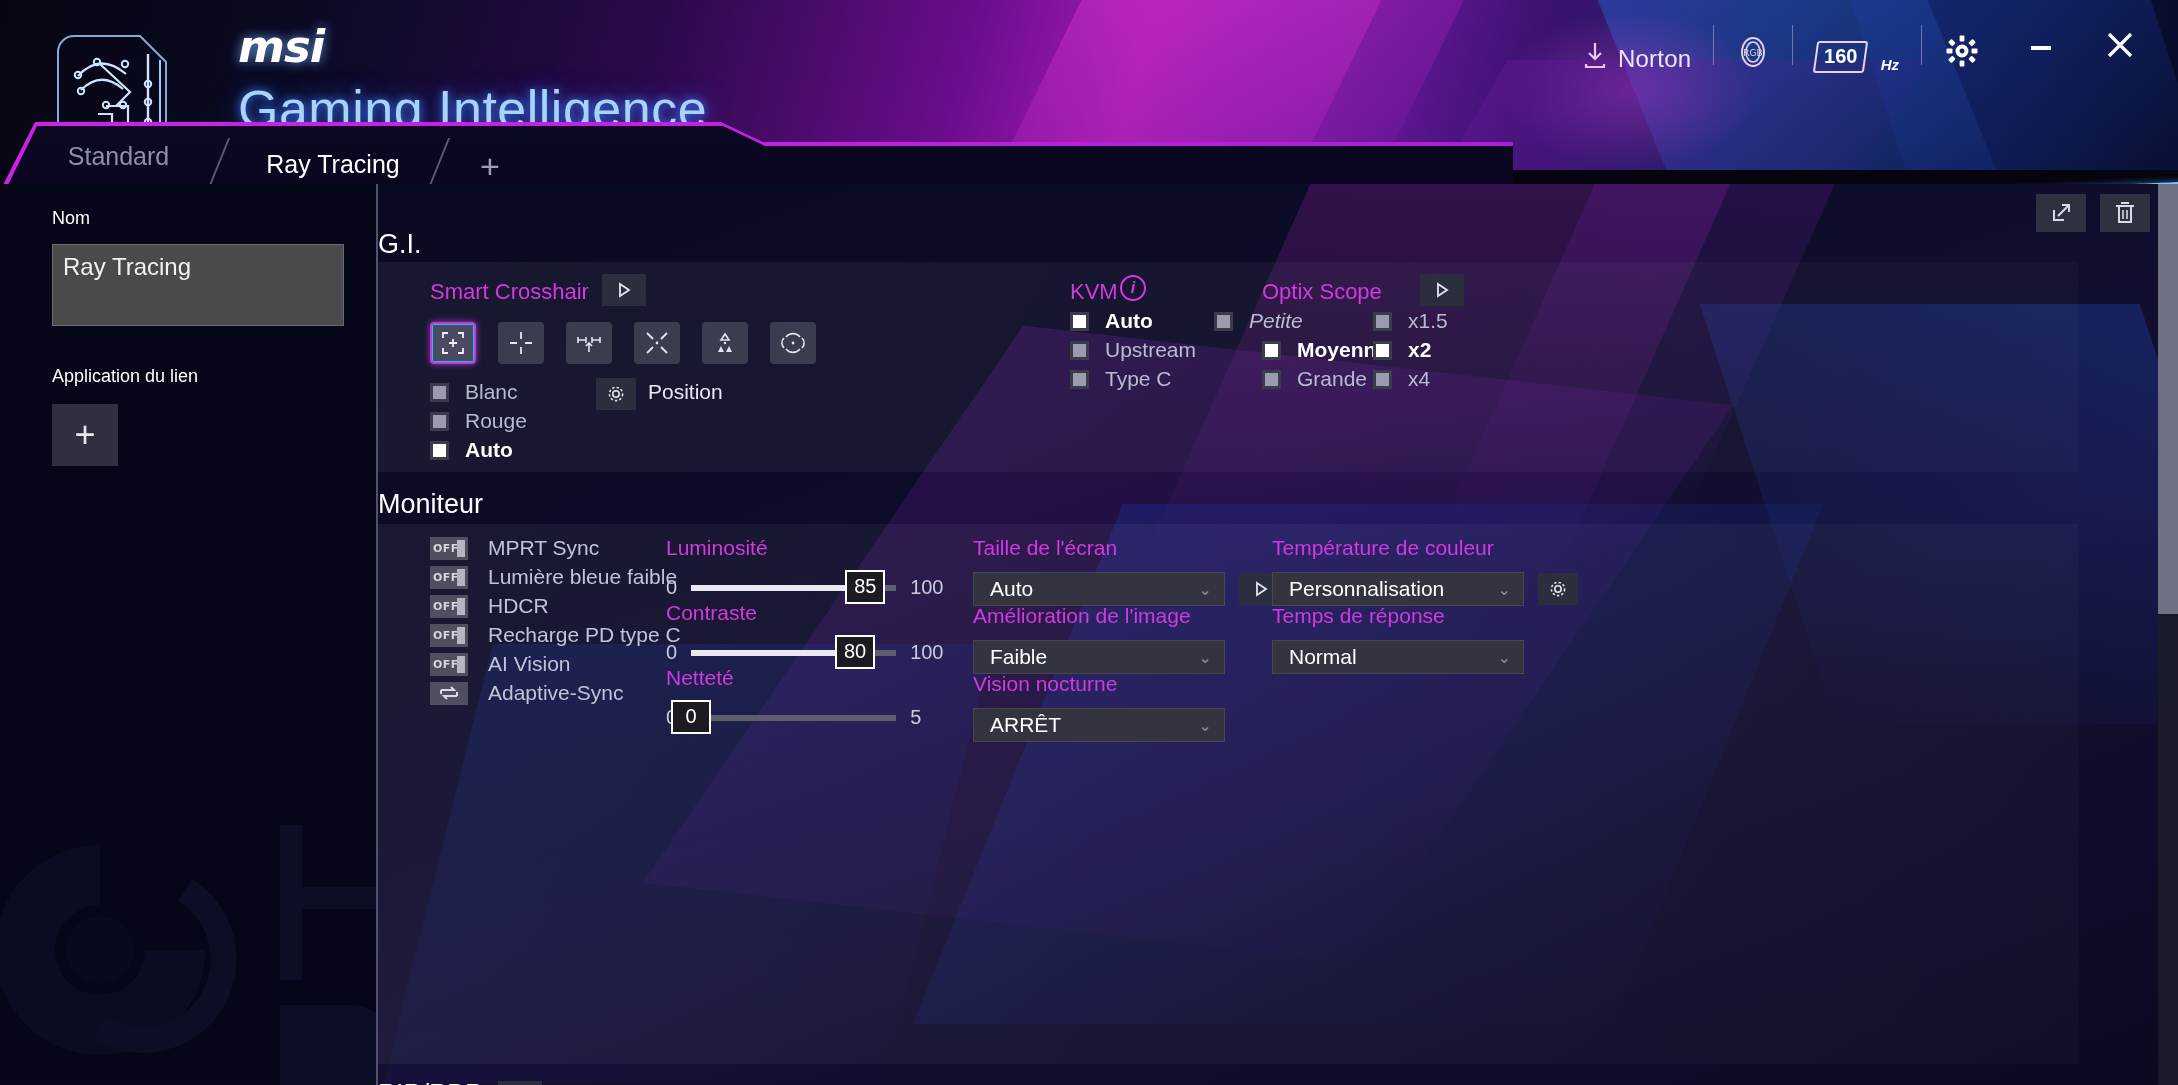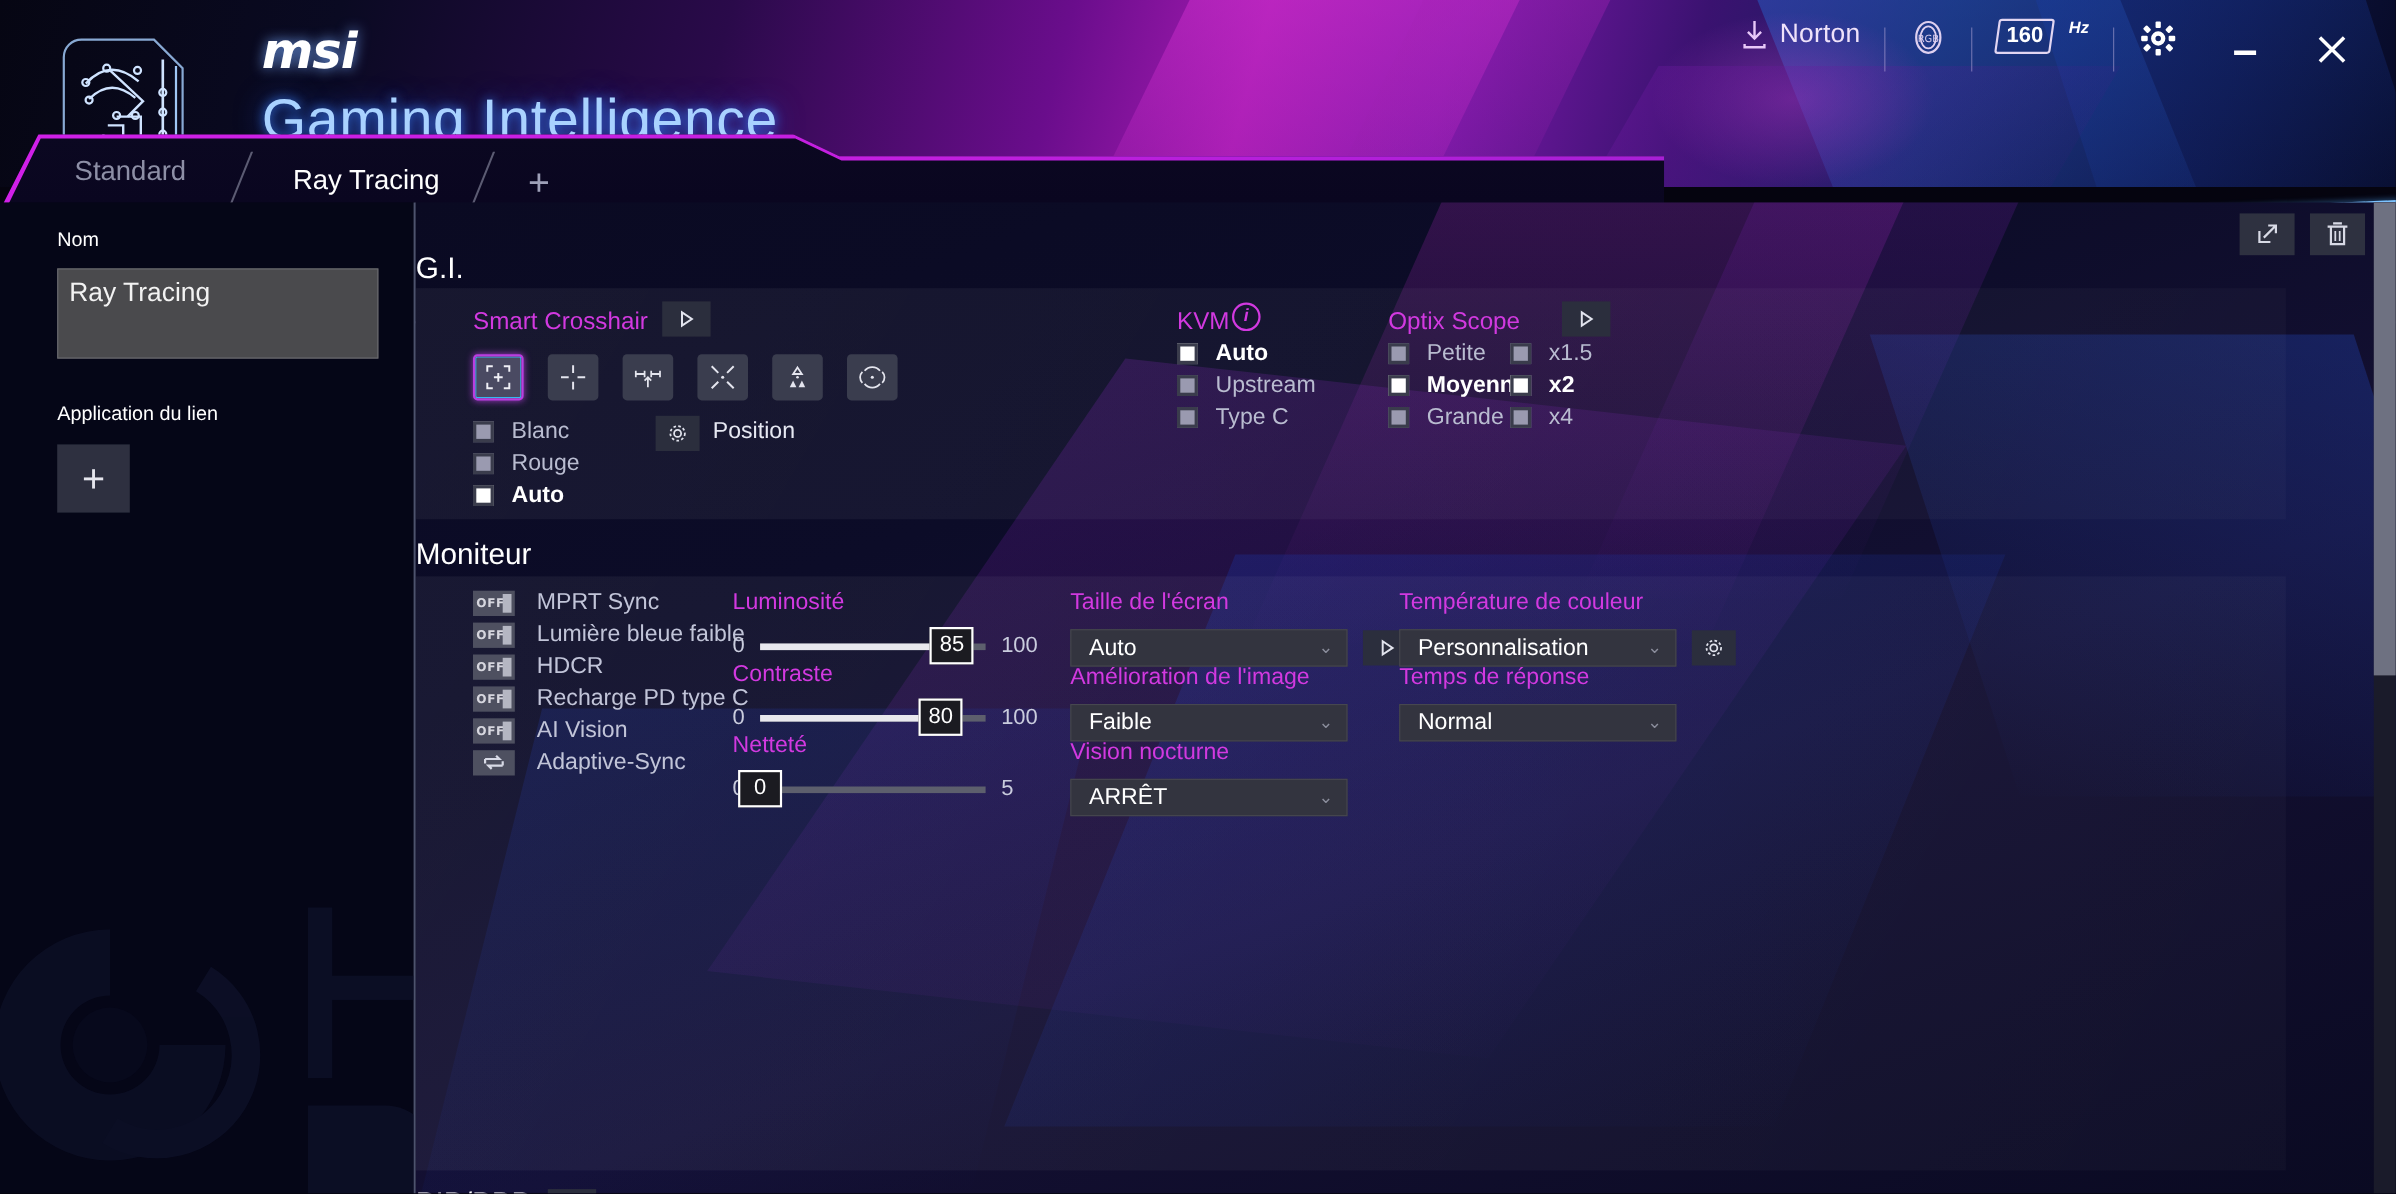--- a/index.html
+++ b/index.html
@@ -60,21 +60,21 @@
     letter-spacing: .5px;
     text-shadow: 0 0 10px rgba(60,130,255,.95), 0 0 26px rgba(40,100,255,.65);
   }
 
   
   .hdr-right {
     position: absolute; right: 18px; top: 0; height: 90px;
     display: flex; align-items: center; gap: 0px;
   }
   .hdr-btn {
-    display: flex; align-items: flex-start; gap: 10px;
+    display: flex; align-items: flex-end; gap: 10px;
     padding: 0 22px; height: 56px; color: #e8d6f5; cursor: pointer;
   }
   .hdr-sep { width: 1px; height: 40px; background: rgba(215,195,235,.45); }
   .norton-txt { font-size: 24px; color: #efe2fa; letter-spacing: .2px; }
   .hz-box {
     border: 2px solid #e2d6f2; border-radius: 3px; padding: 2px 7px 3px 7px;
     transform: skewX(-8deg); display:flex; align-items:center;
   }
   .hz-box span { display:block; transform: skewX(8deg); font-size: 20px; color: #fff; font-weight: 600; }
   .hz-unit { font-size: 15px; font-style: italic; font-weight: 700; color: #ffffff; margin-left: 4px; }
@@ -520,21 +520,21 @@
         <span class="rbox"></span>
         <span class="rlabel">Type C</span>
       </div>
 
       <div class="sub-title" style="left:884px; top:95px;">Optix Scope</div>
       <div class="play-btn" style="left:1042px; top:90px;">
         <svg width="18" height="18" viewBox="0 0 18 18">
             <path d="M5 3 L14 9 L5 15 Z" fill="none" stroke="#e2e4ee" stroke-width="1.8"></path>
           </svg>
       </div>
-      <div class="radio-row" style="left:884px; top:125px;">
+      <div class="radio-row" style="left:836px; top:125px;font-style:italic;">
         <span class="rbox"></span>
         <span class="rlabel">Petite</span>
       </div>
       <div class="radio-row" style="left:884px; top:154px;">
         <span class="rbox on"></span>
         <span class="rlabel on">Moyenne</span>
       </div>
       <div class="radio-row" style="left:884px; top:183px;">
         <span class="rbox"></span>
         <span class="rlabel">Grande</span>

